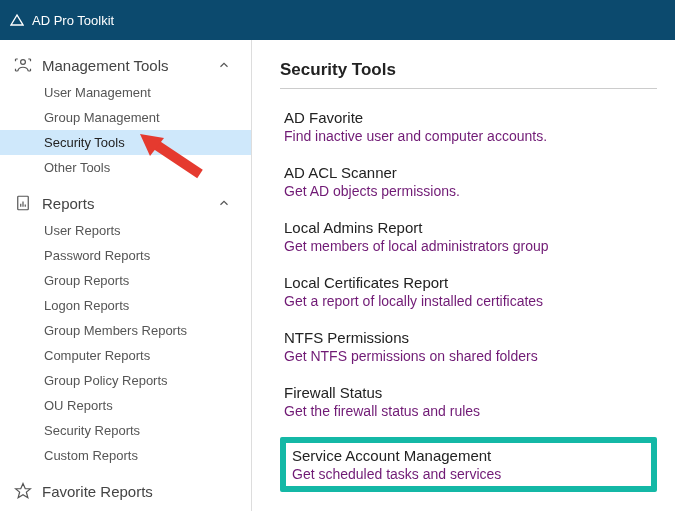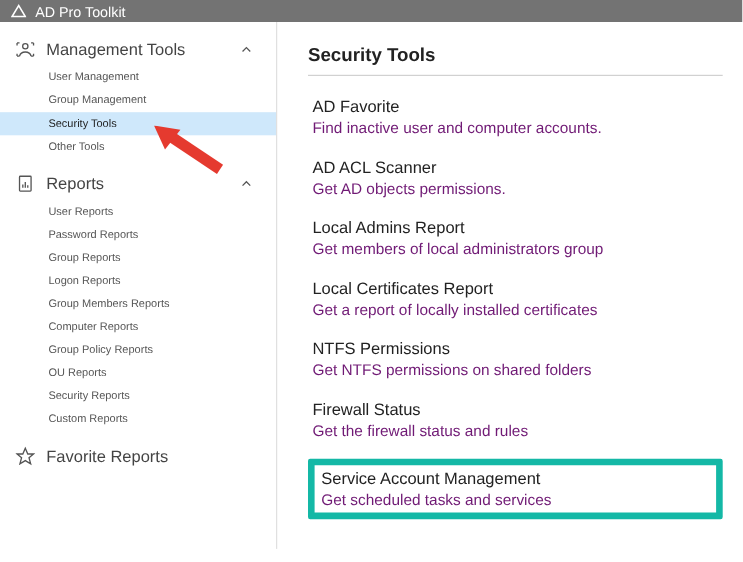--- a/index.html
+++ b/index.html
@@ -6,23 +6,23 @@
   body {
     font-family: "Segoe UI", Arial, sans-serif;
     font-size: 14px;
     width: 675px;
     height: 511px;
     background: #fff;
     color: #333;
     overflow: hidden;
   }
   .titlebar {
-    background: #737373;
+    background: #0c4a6e;
     color: #fff;
-    height: 20px;
+    height: 40px;
     display: flex;
     align-items: center;
     padding: 0 10px;
     font-size: 13px;
   }
   .titlebar svg { margin-right: 8px; }
   .content {
     display: flex;
     height: calc(100% - 32px);
   }
@@ -40,21 +40,21 @@
     color: #444;
     cursor: pointer;
   }
   .section-header .chev {
     margin-left: auto;
     margin-right: 6px;
   }
   .section-header svg.lead { margin-right: 10px; flex-shrink:0; }
   .nav-item {
     padding: 5px 10px 5px 44px;
-    font-size: 10px;
+    font-size: 13px;
     color: #555;
     cursor: pointer;
     position: relative;
   }
   .nav-item.selected {
     background: #cfe8fb;
     color: #222;
   }
   .main {
     flex: 1;

